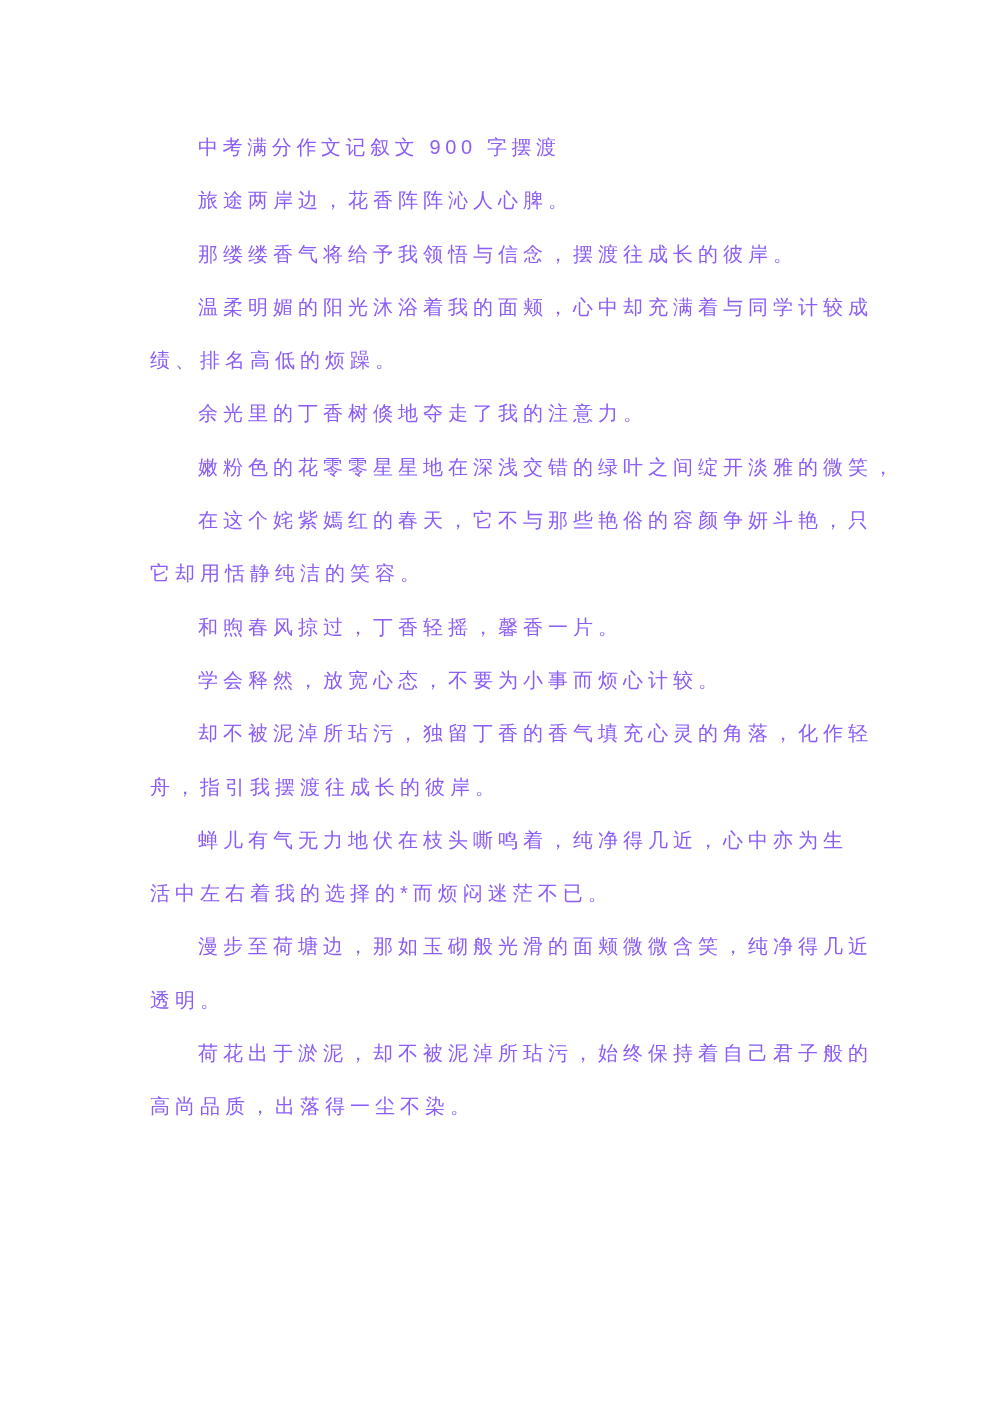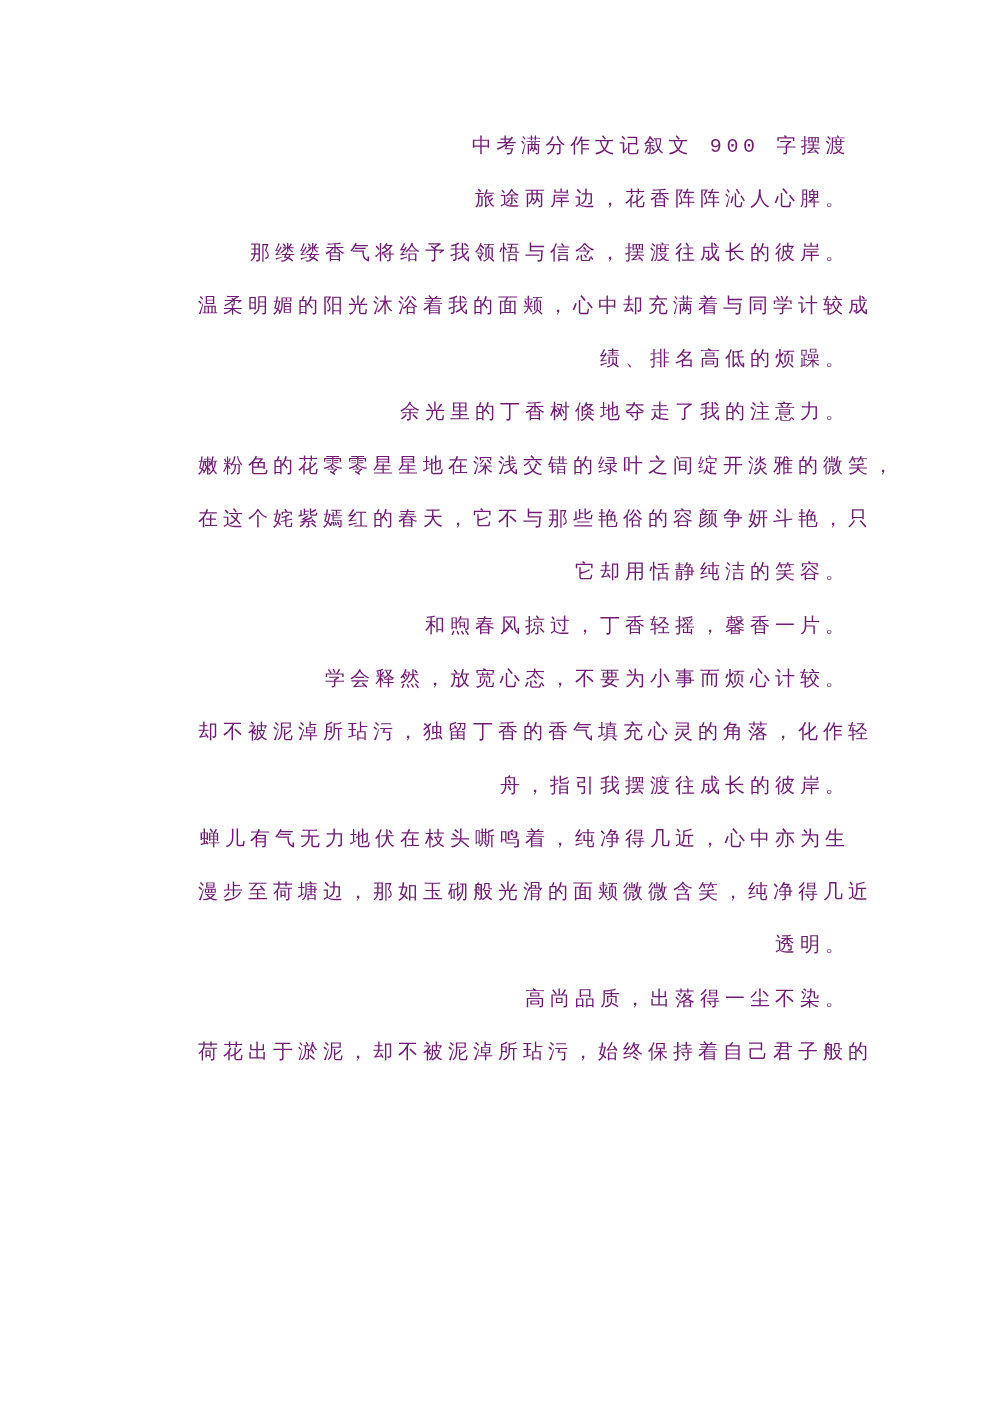--- a/index.html
+++ b/index.html
@@ -3,23 +3,22 @@
 <meta charset="utf-8">
 <style>
   html, body { margin: 0; padding: 0; background: #ffffff; }
   body { width: 993px; height: 1404px; position: relative; overflow: hidden; }
   .page {
     position: absolute; left: 0; top: 0; width: 993px; height: 1404px;
     background: #ffffff;
   }
   .content {
     position: absolute; left: 150px; top: 128px; width: 700px;
-    font-family: Liberation Mono, monospace;
-    color: #701a75;
-    text-align: right;
+    font-family: Liberation Sans, sans-serif;
+    color: #8b5cf6;
   }
   .line {
     height: 53.3px;
     line-height: 38px;
     font-size: 20px;
     letter-spacing: 5px;
     white-space: nowrap;
   }
   .line.indent { padding-left: 48px; }
   .title { letter-spacing: 4.6px; }
@@ -36,18 +35,19 @@
     <div class="line">绩、排名高低的烦躁。</div>
     <div class="line indent">余光里的丁香树倏地夺走了我的注意力。</div>
     <div class="line indent">嫩粉色的花零零星星地在深浅交错的绿叶之间绽开淡雅的微笑，</div>
     <div class="line indent">在这个姹紫嫣红的春天，它不与那些艳俗的容颜争妍斗艳，只</div>
     <div class="line">它却用恬静纯洁的笑容。</div>
     <div class="line indent">和煦春风掠过，丁香轻摇，馨香一片。</div>
     <div class="line indent">学会释然，放宽心态，不要为小事而烦心计较。</div>
     <div class="line indent">却不被泥淖所玷污，独留丁香的香气填充心灵的角落，化作轻</div>
     <div class="line">舟，指引我摆渡往成长的彼岸。</div>
     <div class="line indent">蝉儿有气无力地伏在枝头嘶鸣着，纯净得几近，心中亦为生</div>
+    <div class="line">活中左右着我的选择的*而烦闷迷茫不已。</div>
     <div class="line indent">漫步至荷塘边，那如玉砌般光滑的面颊微微含笑，纯净得几近</div>
     <div class="line">透明。</div>
+    <div class="line indent">荷花出于淤泥，却不被泥淖所玷污，始终保持着自己君子般的</div>
     <div class="line">高尚品质，出落得一尘不染。</div>
-    <div class="line indent">荷花出于淤泥，却不被泥淖所玷污，始终保持着自己君子般的</div>
   </div>
 </div>
 
 </body></html>

